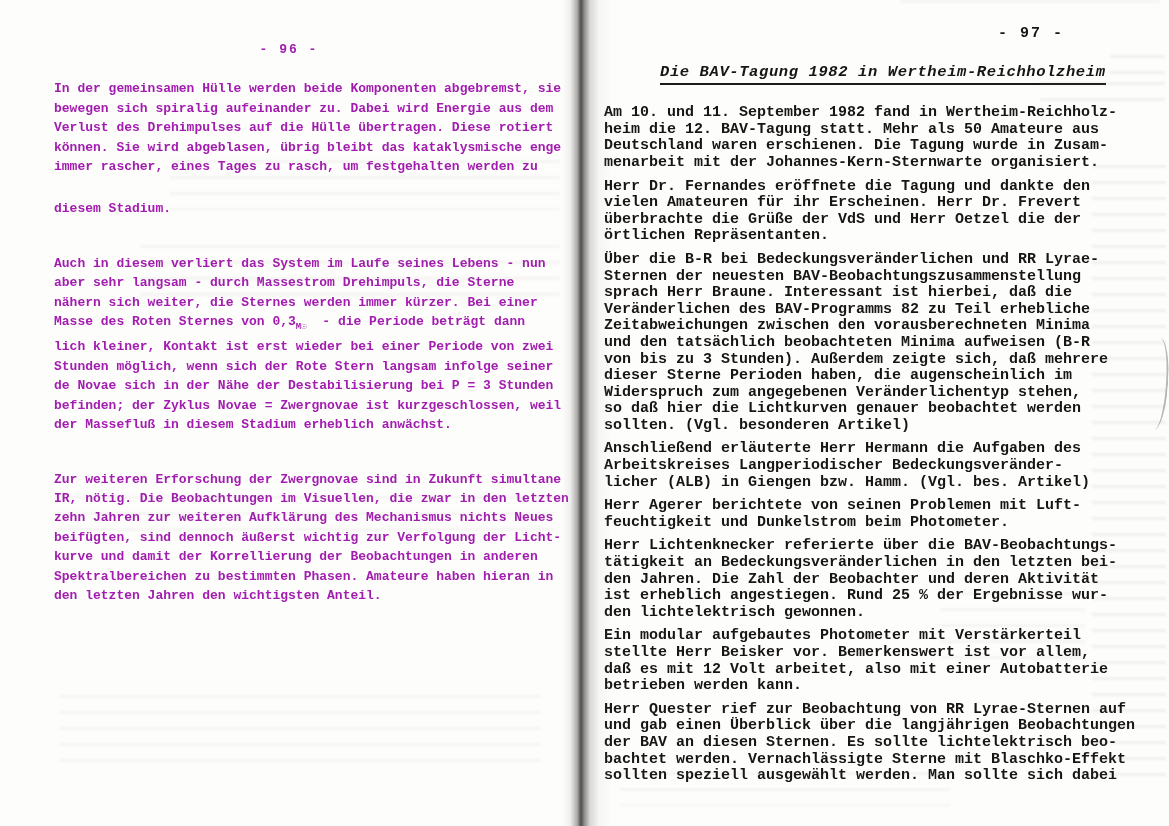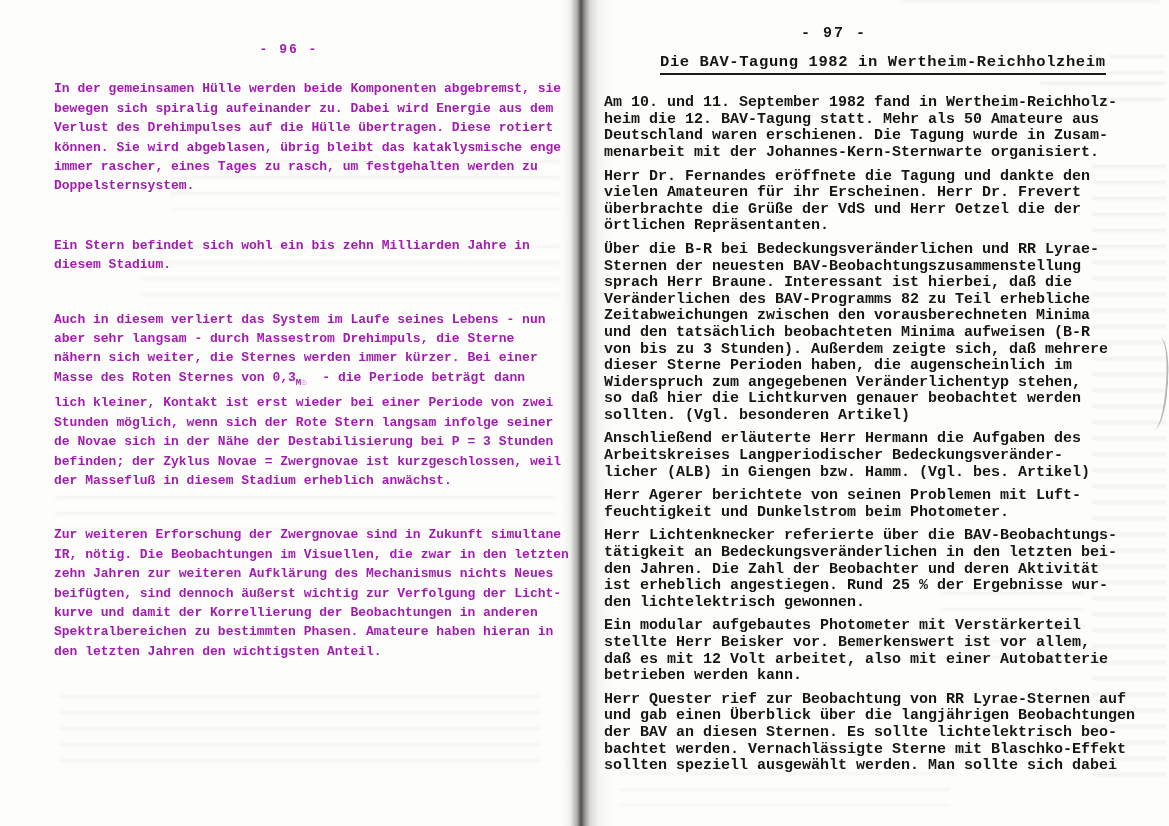--- a/index.html
+++ b/index.html
@@ -30,30 +30,30 @@
     color:#a21caf; font-size:13px; line-height:19.4px; font-weight:700;
   }
   .left-page .pagenum-wrap { width:470px; text-align:center; margin-bottom:20px; }
   .pagenum { letter-spacing:2px; }
 
   
   .right-page {
     position:absolute; left:604px; top:26px; width:548px;
     color:#181614; font-size:15px; line-height:16.6px; font-weight:700;
   }
-  .right-page .pagenum-wrap { width:460px; text-align:center; margin-bottom:11px; }
-  .title-wrap { margin-left:56px; margin-bottom:20px; }
+  .right-page .pagenum-wrap { width:460px; text-align:right; margin-bottom:21px; }
+  .title-wrap { margin-left:56px; margin-bottom:20px;font-style:italic; }
   .title {
     display:inline-block; letter-spacing:0.6px; font-size:15.5px;
     border-bottom:2.5px solid #1d1b19; padding-bottom:3px;
     white-space:pre;
   }
 
   .para { }
-  .gap31 { margin-bottom:40px; }
+  .gap31 { margin-bottom:23px; }
   .gap35 { margin-bottom:35px; }
   .right-page .para { margin-bottom:7px; }
   .tline { white-space:pre; }
   .subscript { font-size:9px; vertical-align:-4px; letter-spacing:0; }
 
   
   .ghost {
     position:absolute; pointer-events:none;
     opacity:.55; filter:blur(1.1px);
     background:repeating-linear-gradient(180deg,
@@ -78,24 +78,22 @@
   <div class="left-page">
     <div class="pagenum-wrap">
       <span class="pagenum">- 96 -</span>
     </div>
     <div class="para gap31">
         <div class="tline">In der gemeinsamen Hülle werden beide Komponenten abgebremst, sie</div>
         <div class="tline">bewegen sich spiralig aufeinander zu. Dabei wird Energie aus dem</div>
         <div class="tline">Verlust des Drehimpulses auf die Hülle übertragen. Diese rotiert</div>
         <div class="tline">können. Sie wird abgeblasen, übrig bleibt das kataklysmische enge</div>
         <div class="tline">immer rascher, eines Tages zu rasch, um festgehalten werden zu</div>
-        <div class="tline">Doppelsternsystem.</div>
       </div>
     <div class="para gap35">
-        <div class="tline">Ein Stern befindet sich wohl ein bis zehn Milliarden Jahre in</div>
         <div class="tline">diesem Stadium.</div>
       </div>
     <div class="para gap35">
         <div class="tline">Auch in diesem verliert das System im Laufe seines Lebens - nun</div>
         <div class="tline">aber sehr langsam - durch Massestrom Drehimpuls, die Sterne</div>
         <div class="tline">nähern sich weiter, die Sternes werden immer kürzer. Bei einer</div>
         <div class="tline"><span>Masse des Roten Sternes von 0,3</span><span class="subscript">M☉</span><span>  - die Periode beträgt dann</span></div>
         <div class="tline">lich kleiner, Kontakt ist erst wieder bei einer Periode von zwei</div>
         <div class="tline">Stunden möglich, wenn sich der Rote Stern langsam infolge seiner</div>
         <div class="tline">de Novae sich in der Nähe der Destabilisierung bei P = 3 Stunden</div>

